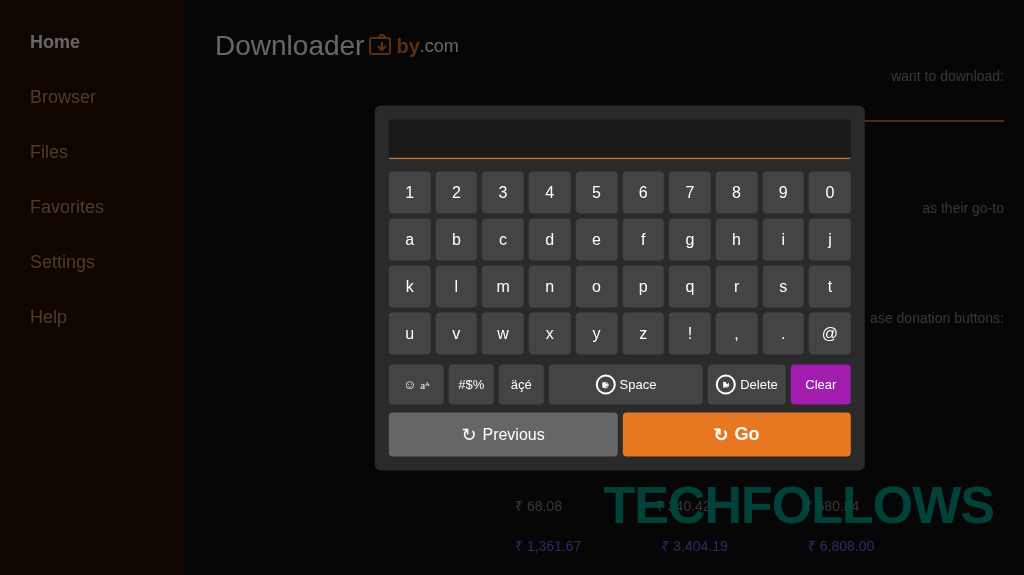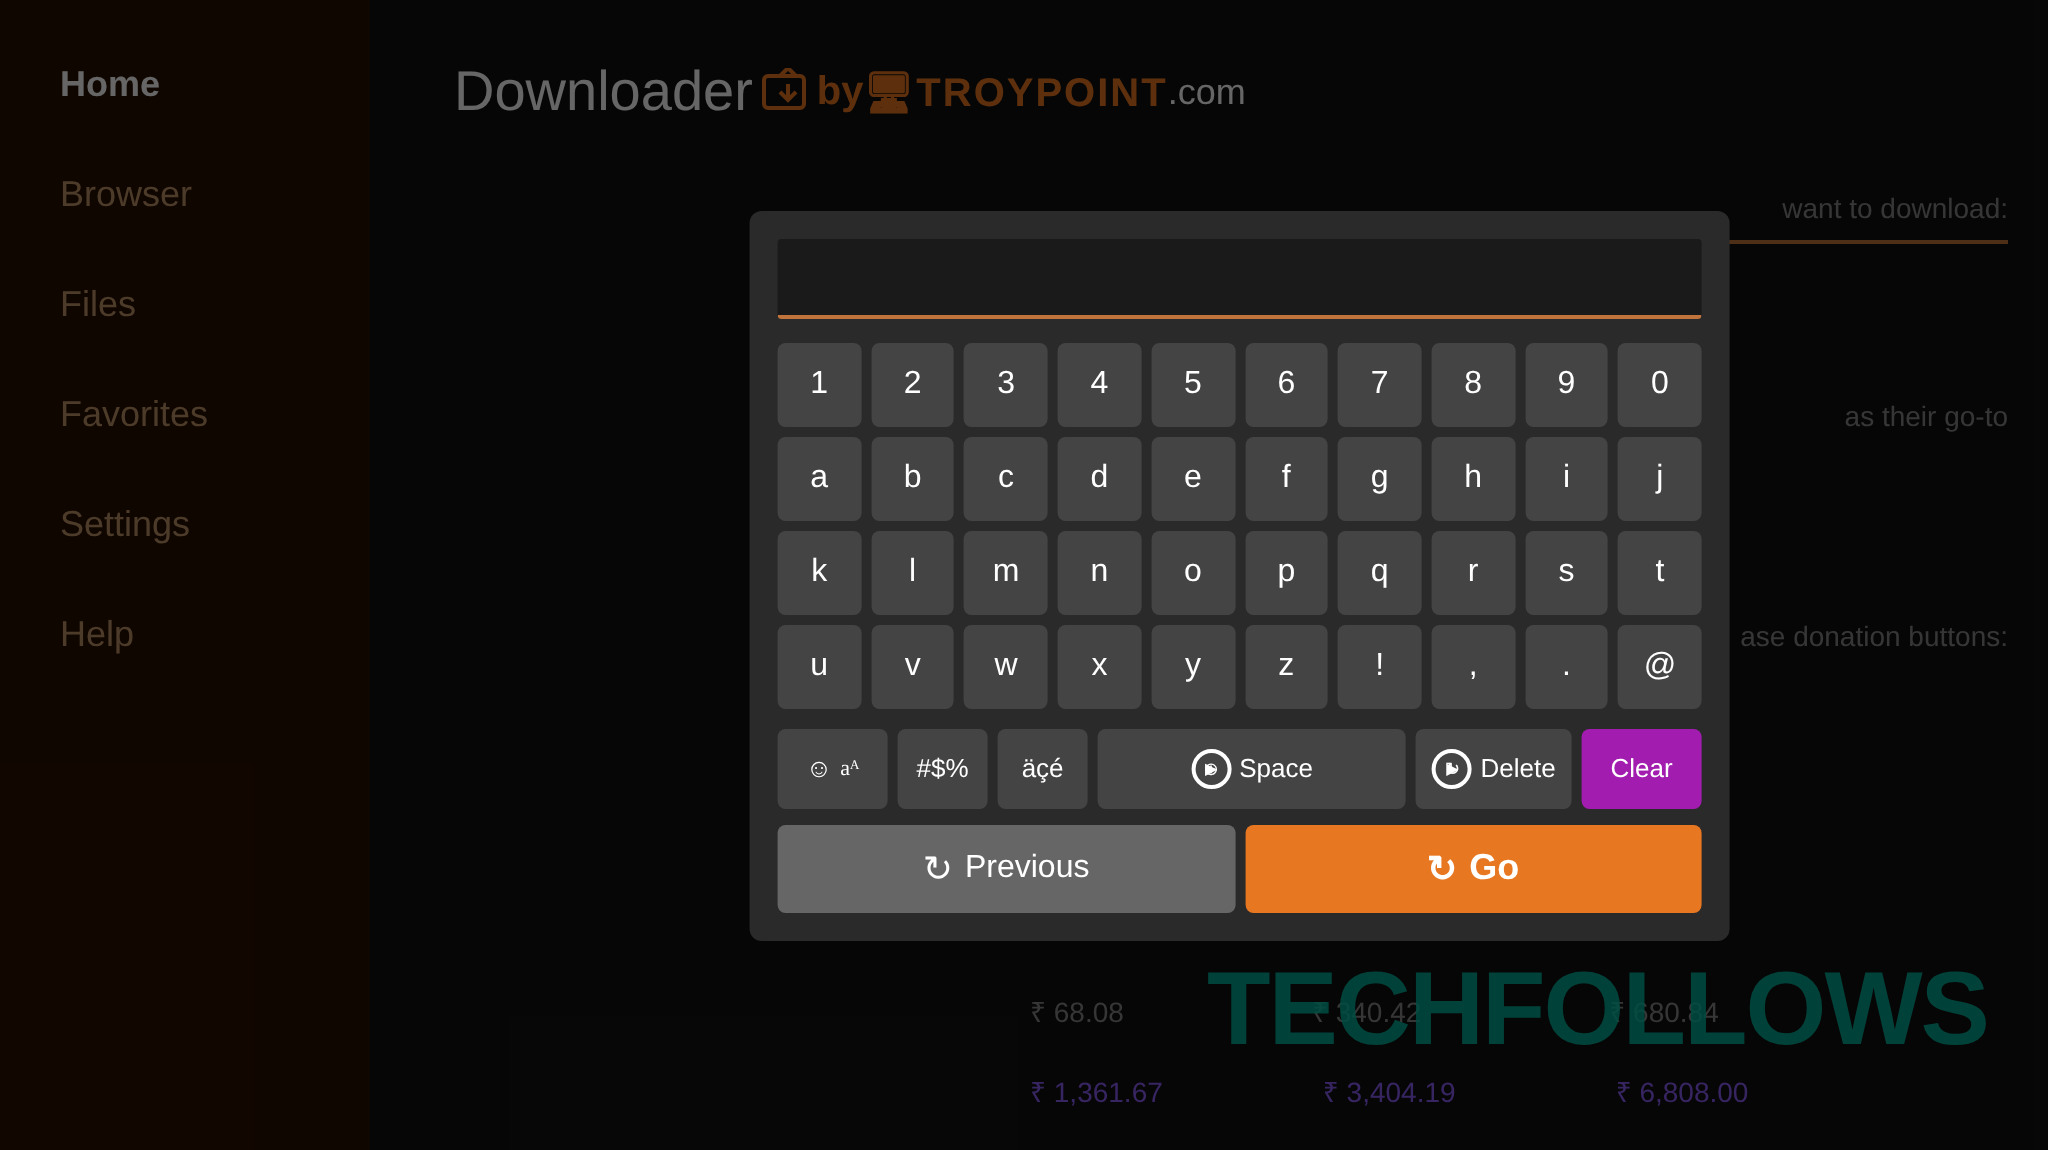--- a/index.html
+++ b/index.html
@@ -47,21 +47,20 @@
       background: #111;
       padding: 30px;
       color: #ccc;
     }
     .main-title {
       font-size: 28px;
       color: #fff;
       margin-bottom: 20px;
       display: flex;
       align-items: center;
-      margin-left: 12px;
     }
 
     
     .overlay {
       position: absolute;
       inset: 0;
       background: rgba(0,0,0,0.6);
       z-index: 10;
     }
 
@@ -279,25 +278,24 @@
 
 <div class="main-content">
   <div class="main-title">
     <span>Downloader</span>
     <svg width="28" height="24" viewBox="0 0 28 24" fill="none" style="margin-left:4px">
       <rect x="2" y="4" width="20" height="16" rx="2" fill="none" stroke="#e87722" stroke-width="2"></rect>
       <path d="M10 4 L14 0 L18 4" fill="none" stroke="#e87722" stroke-width="2"></path>
       <path d="M14 8 L14 16 M10 12 L14 16 L18 12" fill="none" stroke="#e87722" stroke-width="2"></path>
     </svg>
     <span style="color:#e87722; font-size:20px; font-weight:bold;text-align:right;">by</span>
-    <span style="color:#e87722; font-size:20px; font-weight:bold; letter-spacing:1px;">🖥TROYPOINT</span>
     <span style="color:#fff; font-size:18px;">.com</span>
   </div>
 
-  <div class="bg-text" style="top:96px; right:20px;">want to download:</div>
+  <div class="bg-text" style="top:68px; right:20px;">want to download:</div>
   <div style="position:absolute; top:120px; right:20px; width:180px; height:2px; background:#c0733a;"></div>
   <div class="bg-text" style="top:200px; right:20px;">as their go-to</div>
   <div class="bg-text" style="top:310px; right:20px;">ase donation buttons:</div>
 
   <div class="amounts">
     <span>₹ 68.08</span>
     <span>₹ 340.42</span>
     <span>₹ 680.84</span>
   </div>
   <div class="amounts-row2">

